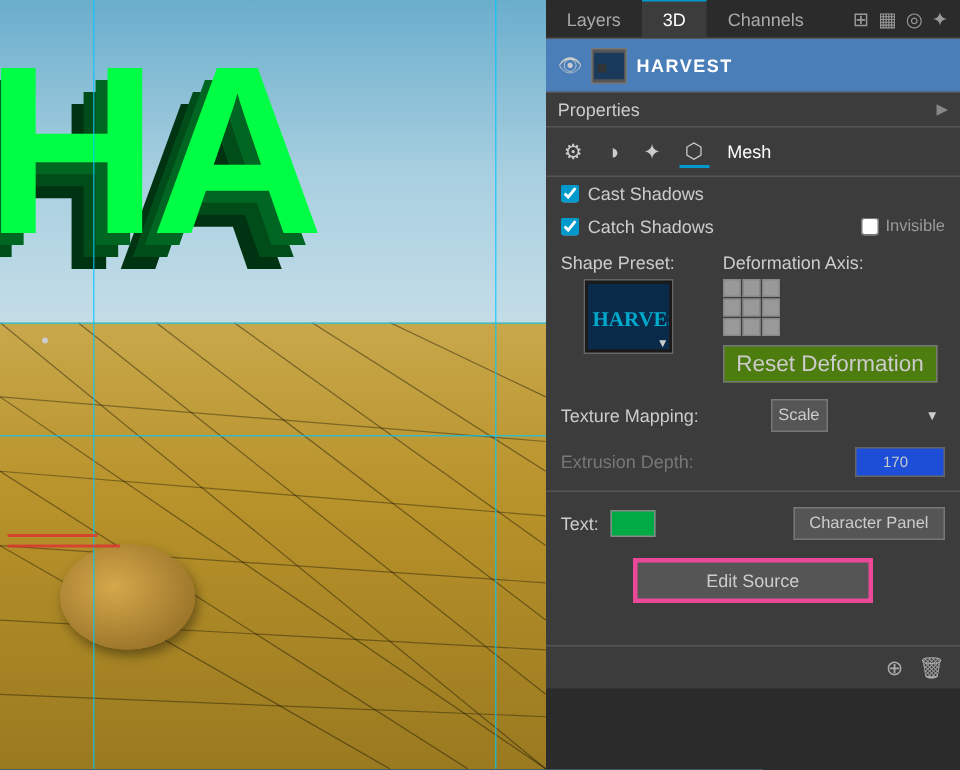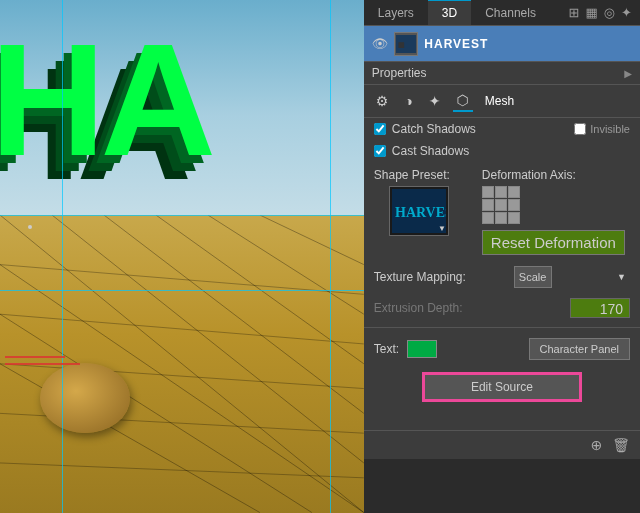--- a/index.html
+++ b/index.html
@@ -342,25 +342,25 @@
       gap: 6px;
     }
     .ed-label {
       color: #777;
       font-size: 12px;
       min-width: 110px;
     }
     .ed-value {
       margin-left: auto;
       color: #ccc;
-      font-size: 14px;
+      font-size: 10px;
       width: 60px;
-      text-align: right;
+      text-align: center;
       padding-right: 6px;
-      background: #4d7c0f;
+      background: #1d4ed8;
       border: 1px solid #666;
       height: 20px;
       line-height: 20px;
     }
 
     
     .divider {
       height: 1px;
       background: #555;
       margin: 4px 0;
@@ -506,30 +506,30 @@
   <div class="tool-row">
     <span class="tool-btn">⚙</span>
     <span class="tool-btn">◑</span>
     <span class="tool-btn">✦</span>
     <span class="tool-btn active">⬡</span>
     <span class="tool-label">Mesh</span>
   </div>
 
   <div class="checkbox-row">
     <input type="checkbox" checked="" style="">
+    <span class="checkbox-label">Cast Shadows</span>
+  </div>
+
+  <div class="checkbox-row">
+    <input type="checkbox" checked="" style="">
     <span class="checkbox-label">Catch Shadows</span>
     <span class="right-label">
       <input type="checkbox" style="">
       <span>Invisible</span>
     </span>
-  </div>
-
-  <div class="checkbox-row">
-    <input type="checkbox" checked="" style="">
-    <span class="checkbox-label">Cast Shadows</span>
   </div>
 
   <div class="section-row">
     <div style="display:flex; flex-direction:column; gap:4px;align-items:center;">
       <span class="section-label">Shape Preset:</span>
       <div style="display:flex; align-items:center; gap:2px;">
         <div class="shape-preset-box">
           <div class="shape-preset-inner">
             <svg width="54" height="44" viewBox="0 0 54 44">
               <rect width="54" height="44" fill="#0a2a4a"></rect>

